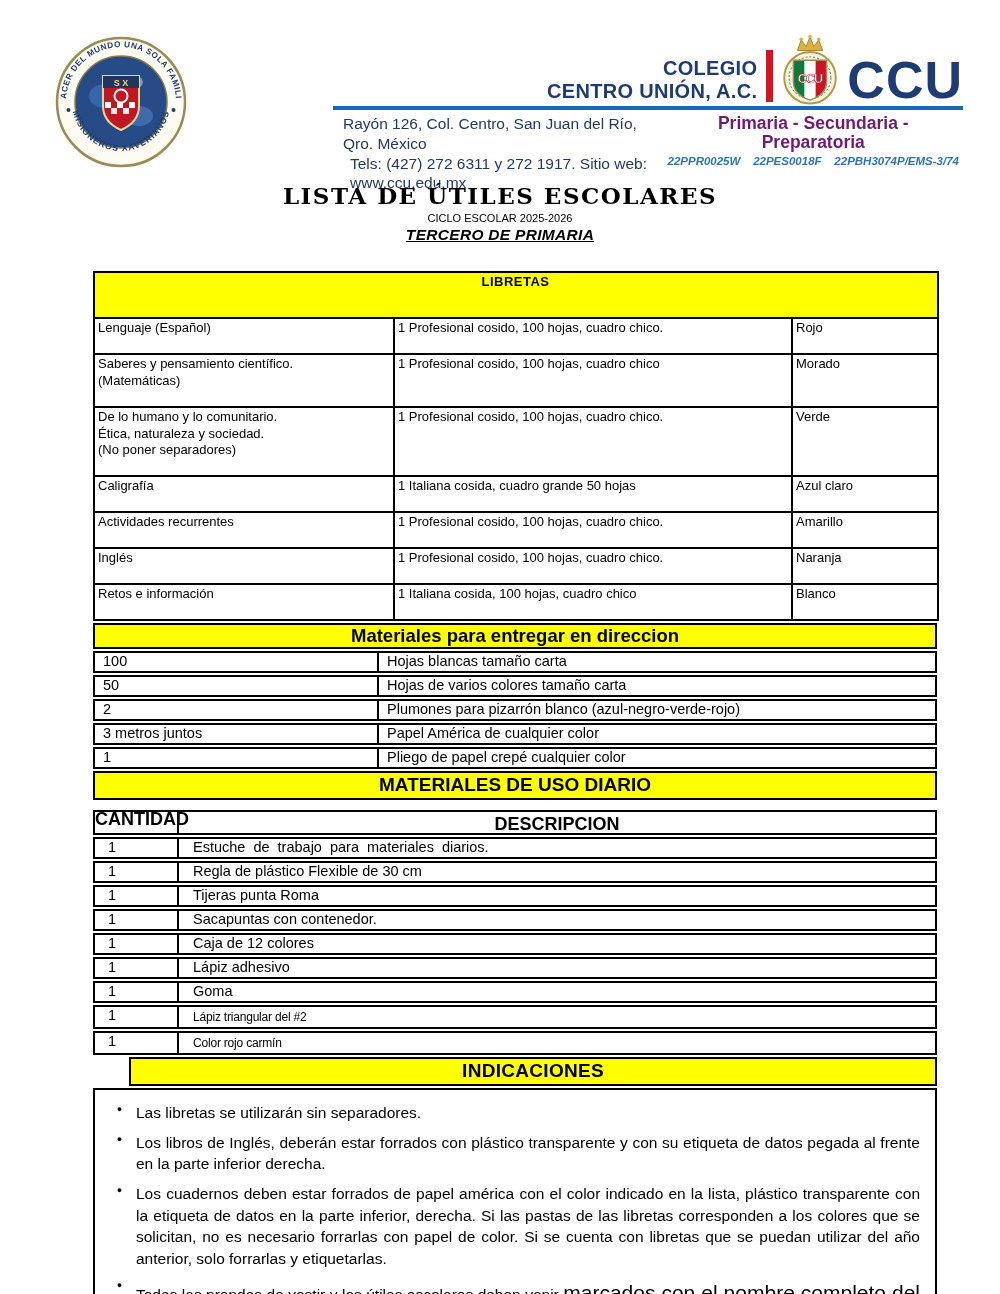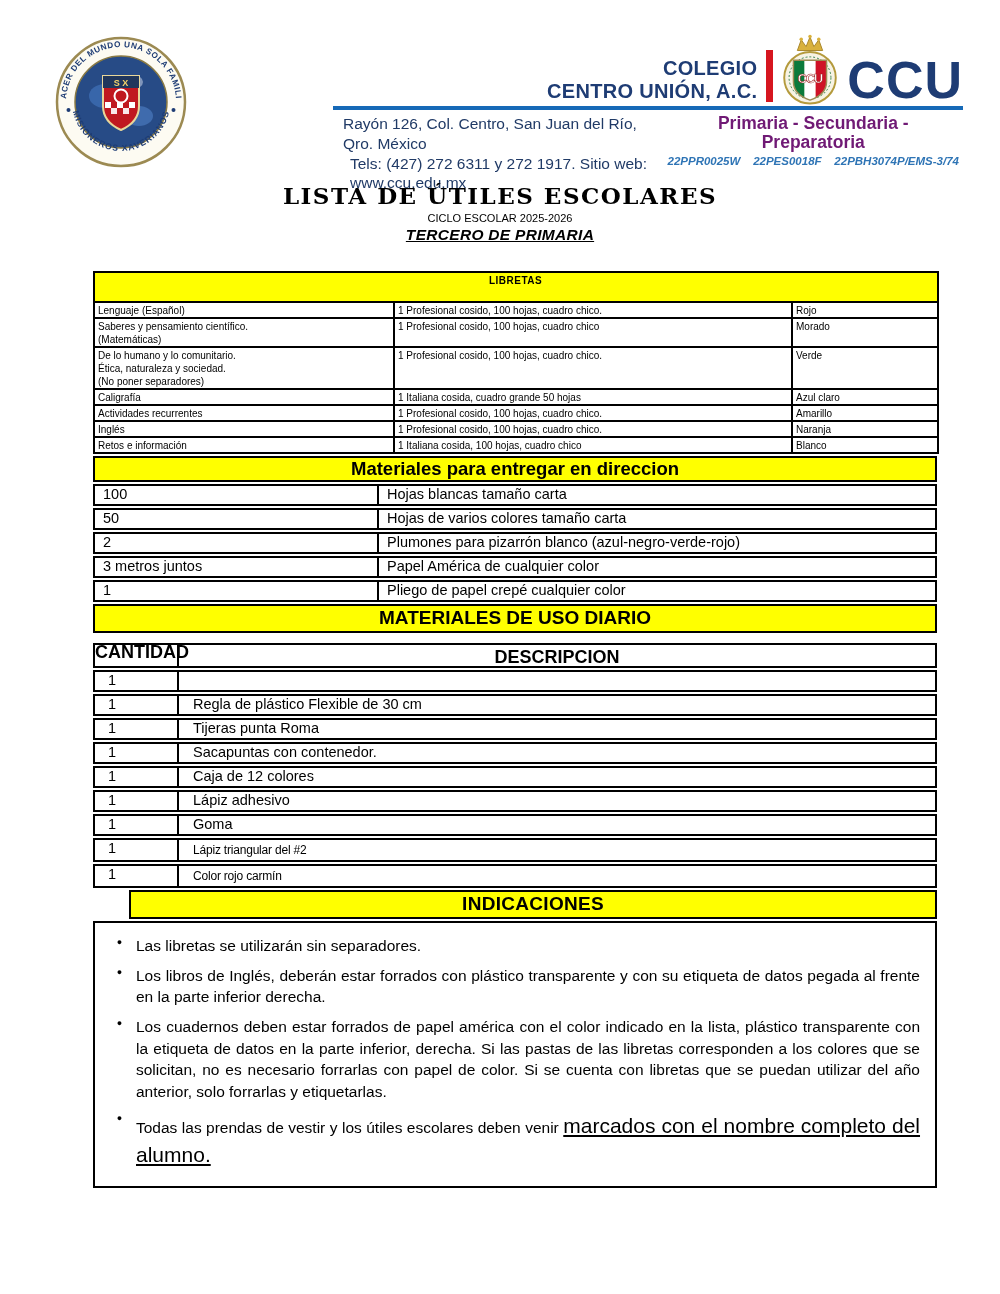--- a/index.html
+++ b/index.html
@@ -33,21 +33,21 @@
   .title-cycle { font-size:11px; margin-top:3px; }
   .title-grade { font-size:15.5px; font-weight:bold; font-style:italic; text-decoration:underline; margin-top:2px; letter-spacing:0.3px; }
 
   
   .content { position:absolute; top:271px; left:93px; width:844px; }
 
   table.libretas { width:100%; border-collapse:collapse; table-layout:fixed; }
   table.libretas td, table.libretas th { border:2px solid #000; }
   .tbanner { background:#ffff00; text-align:center; font-weight:bold; font-size:22px; height:27px; padding:0; letter-spacing:0.5px; }
   th.colh { font-size:15px; padding:2px 0 3px; text-align:center; }
-  table.libretas td { font-size:10px; vertical-align:top; padding:1px 4px 0 3px; line-height:1.3; }
+  table.libretas td { font-size:13px; vertical-align:top; padding:1px 4px 16px 3px; line-height:1.3; }
   .w-asig { width:300px; } .w-desc { width:398px; } .w-color { width:146px; }
   td.cell-color { padding-left:7px; }
   td.cell-desc { padding-left:8px; }
 
   .sec-banner { border:2px solid #000; background:#ffff00; text-align:center; font-weight:bold; margin-top:2px; }
   .banner-entregar { font-size:18.5px; height:22px; line-height:21px; overflow:hidden; }
   .banner-diario { font-size:19px; padding:1px 0 2px; }
   .banner-indic { font-size:19px; padding:1px 0 2px; letter-spacing:0.3px;margin-left:36px; }
 
   .mrow { border:2px solid #000; margin-top:2px; display:flex; font-size:14.5px; line-height:15px; }
@@ -245,20 +245,21 @@
       </div>
 
     <div class="sec-banner banner-diario">MATERIALES DE USO DIARIO</div>
     <div class="uheader">
       <div class="c1">CANTIDAD</div>
       <div class="c2">DESCRIPCION</div>
     </div>
     <div id="uso-rows">
         <div class="urow estuche">
           <div class="c1">1</div>
+          <div class="c2">Estuche de trabajo para materiales diarios.</div>
         </div>
         <div class="urow">
           <div class="c1">1</div>
           <div class="c2">Regla de plástico Flexible de 30 cm</div>
         </div>
         <div class="urow">
           <div class="c1">1</div>
           <div class="c2">Tijeras punta Roma</div>
         </div>
         <div class="urow">

